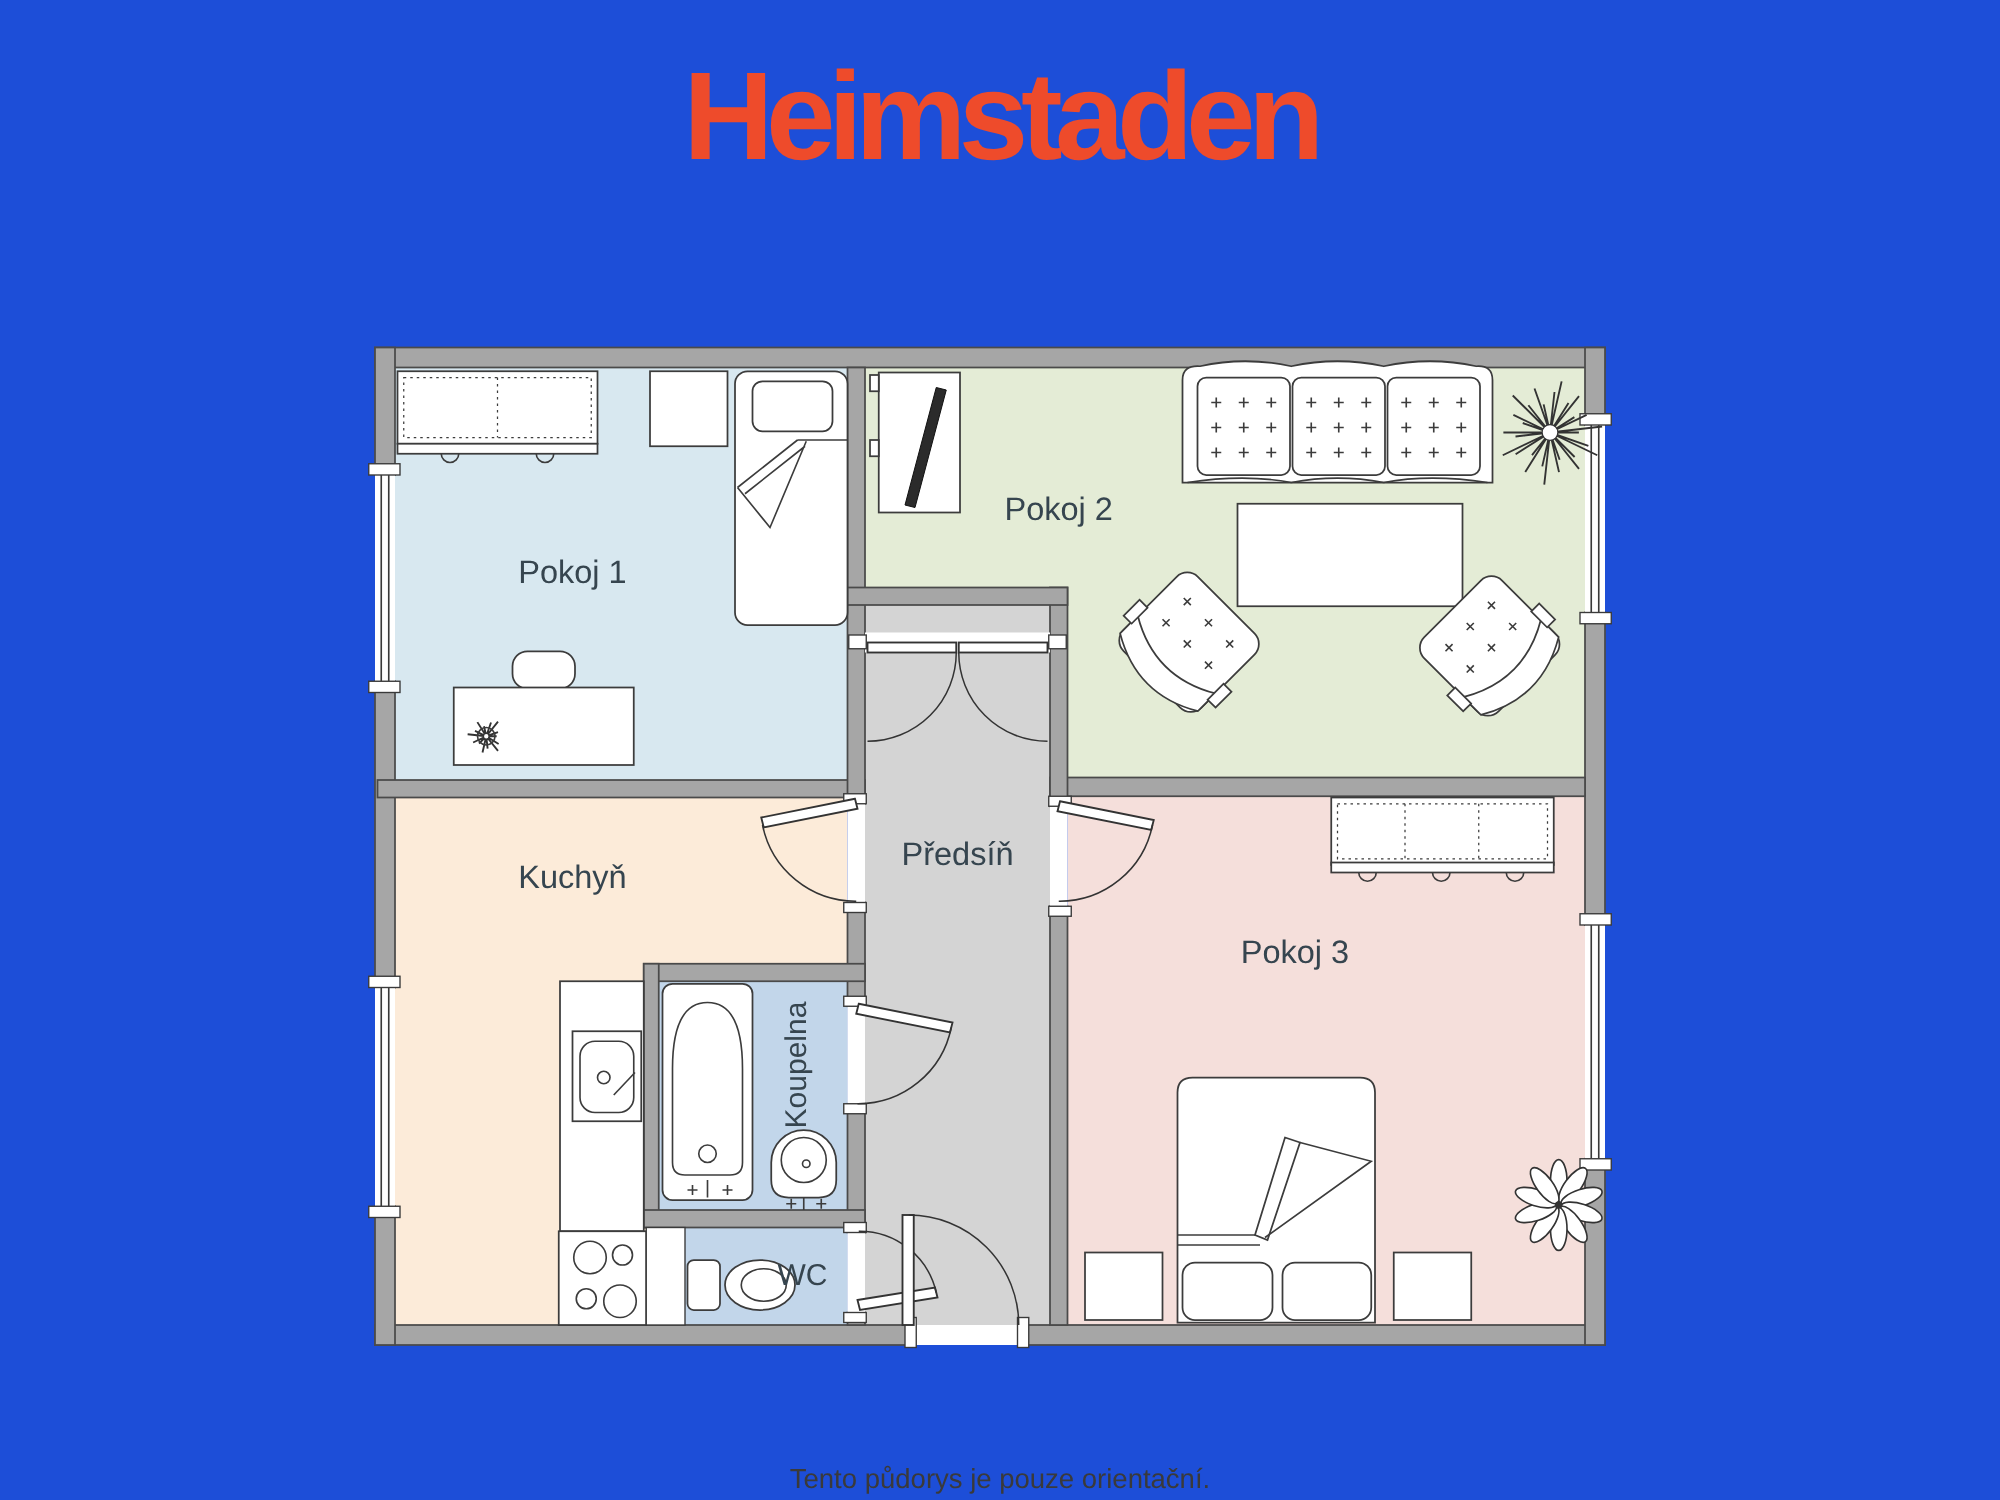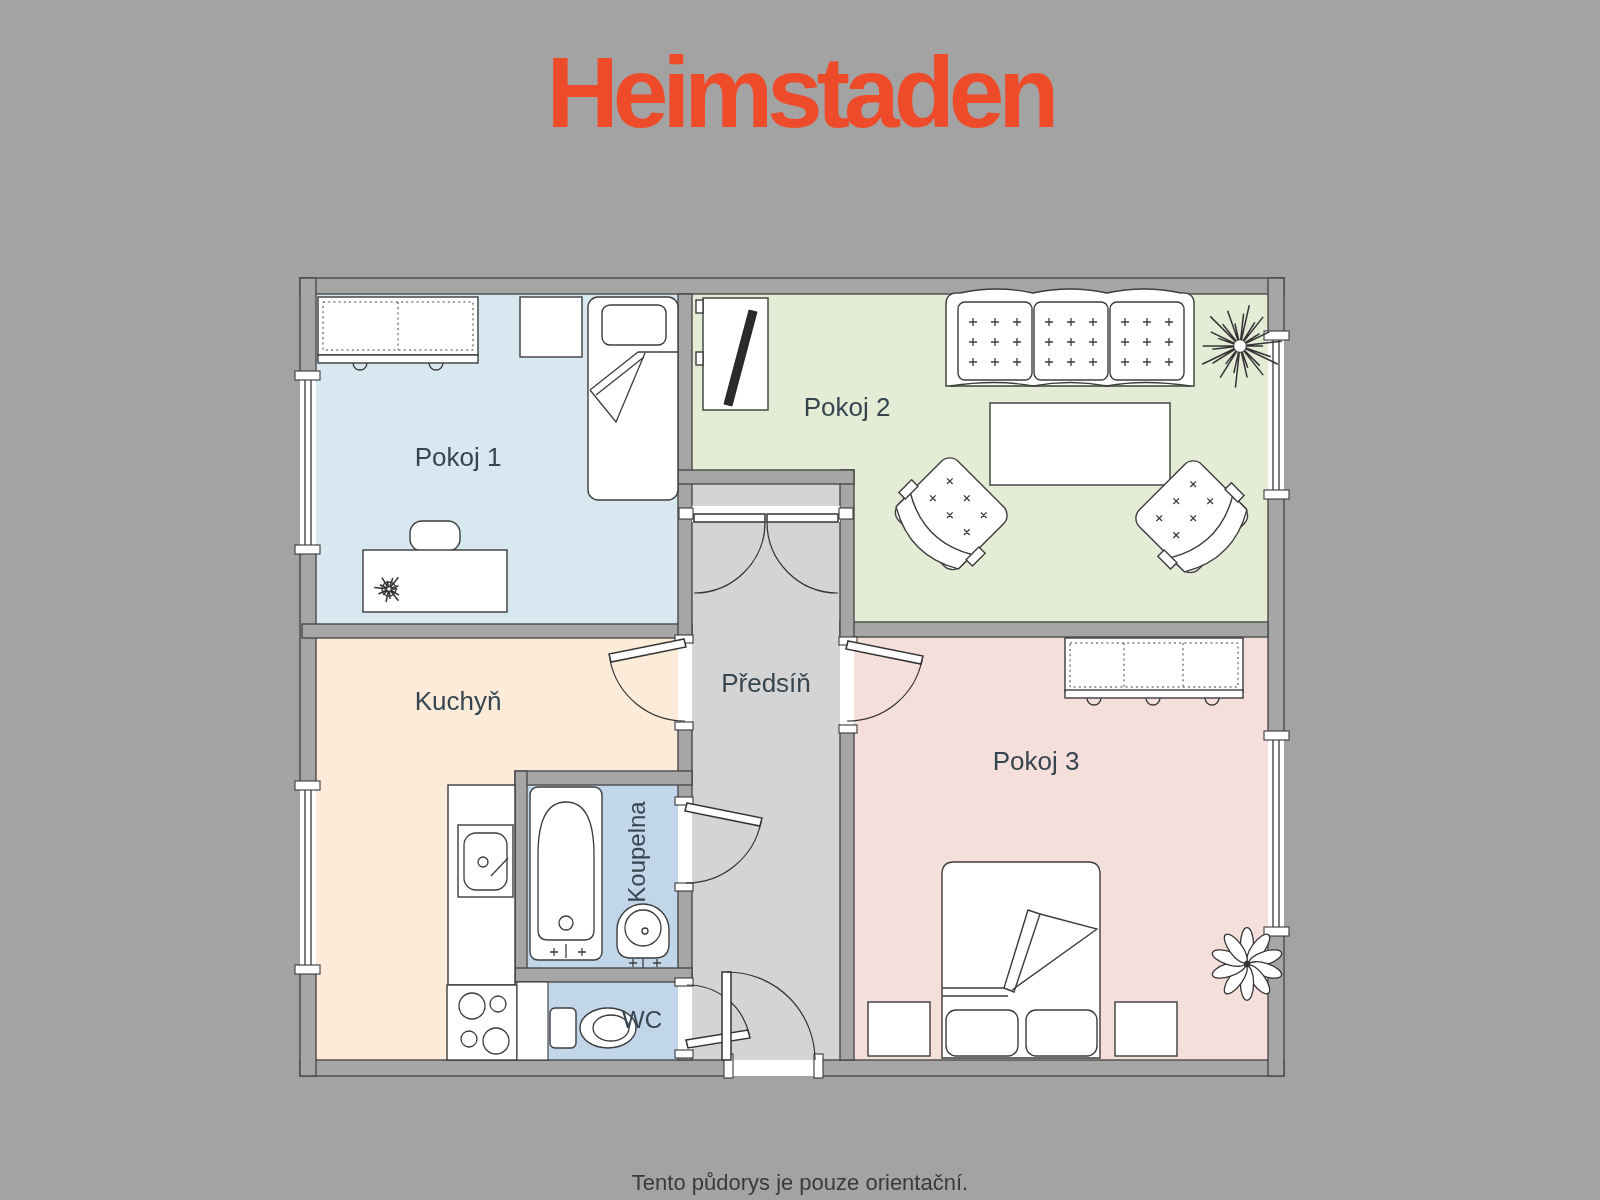--- a/index.html
+++ b/index.html
@@ -1,16 +1,16 @@
 <!DOCTYPE html>
 <html><head>
 <meta charset="utf-8">
 <style>
   html,body{margin:0;padding:0;background:#ffffff;}
-  .stage{width:1600px;height:1200px;position:relative;background:#a3a3a3;}
+  .stage{width:1600px;height:1200px;position:relative;background:#1d4ed8;}
   svg{display:block;}
   .wall{fill:#a6a6a6;stroke:#4a4a4a;stroke-width:1.4;}
   .gap{fill:#ffffff;}
   .glass{fill:none;stroke:#3a3a3a;stroke-width:1.3;}
   .stub{fill:#ffffff;stroke:#3a3a3a;stroke-width:1.1;}
   .f{fill:#ffffff;stroke:#3c3c3c;stroke-width:1.4;}
   .fl{fill:none;stroke:#3c3c3c;stroke-width:1.3;}
   .dot{fill:none;stroke:#3c3c3c;stroke-width:1;stroke-dasharray:2 3.2;}
   .dark{fill:#2b2b2b;stroke:#111;stroke-width:.8;}
   .door{fill:#ffffff;stroke:#333;stroke-width:1.5;}

